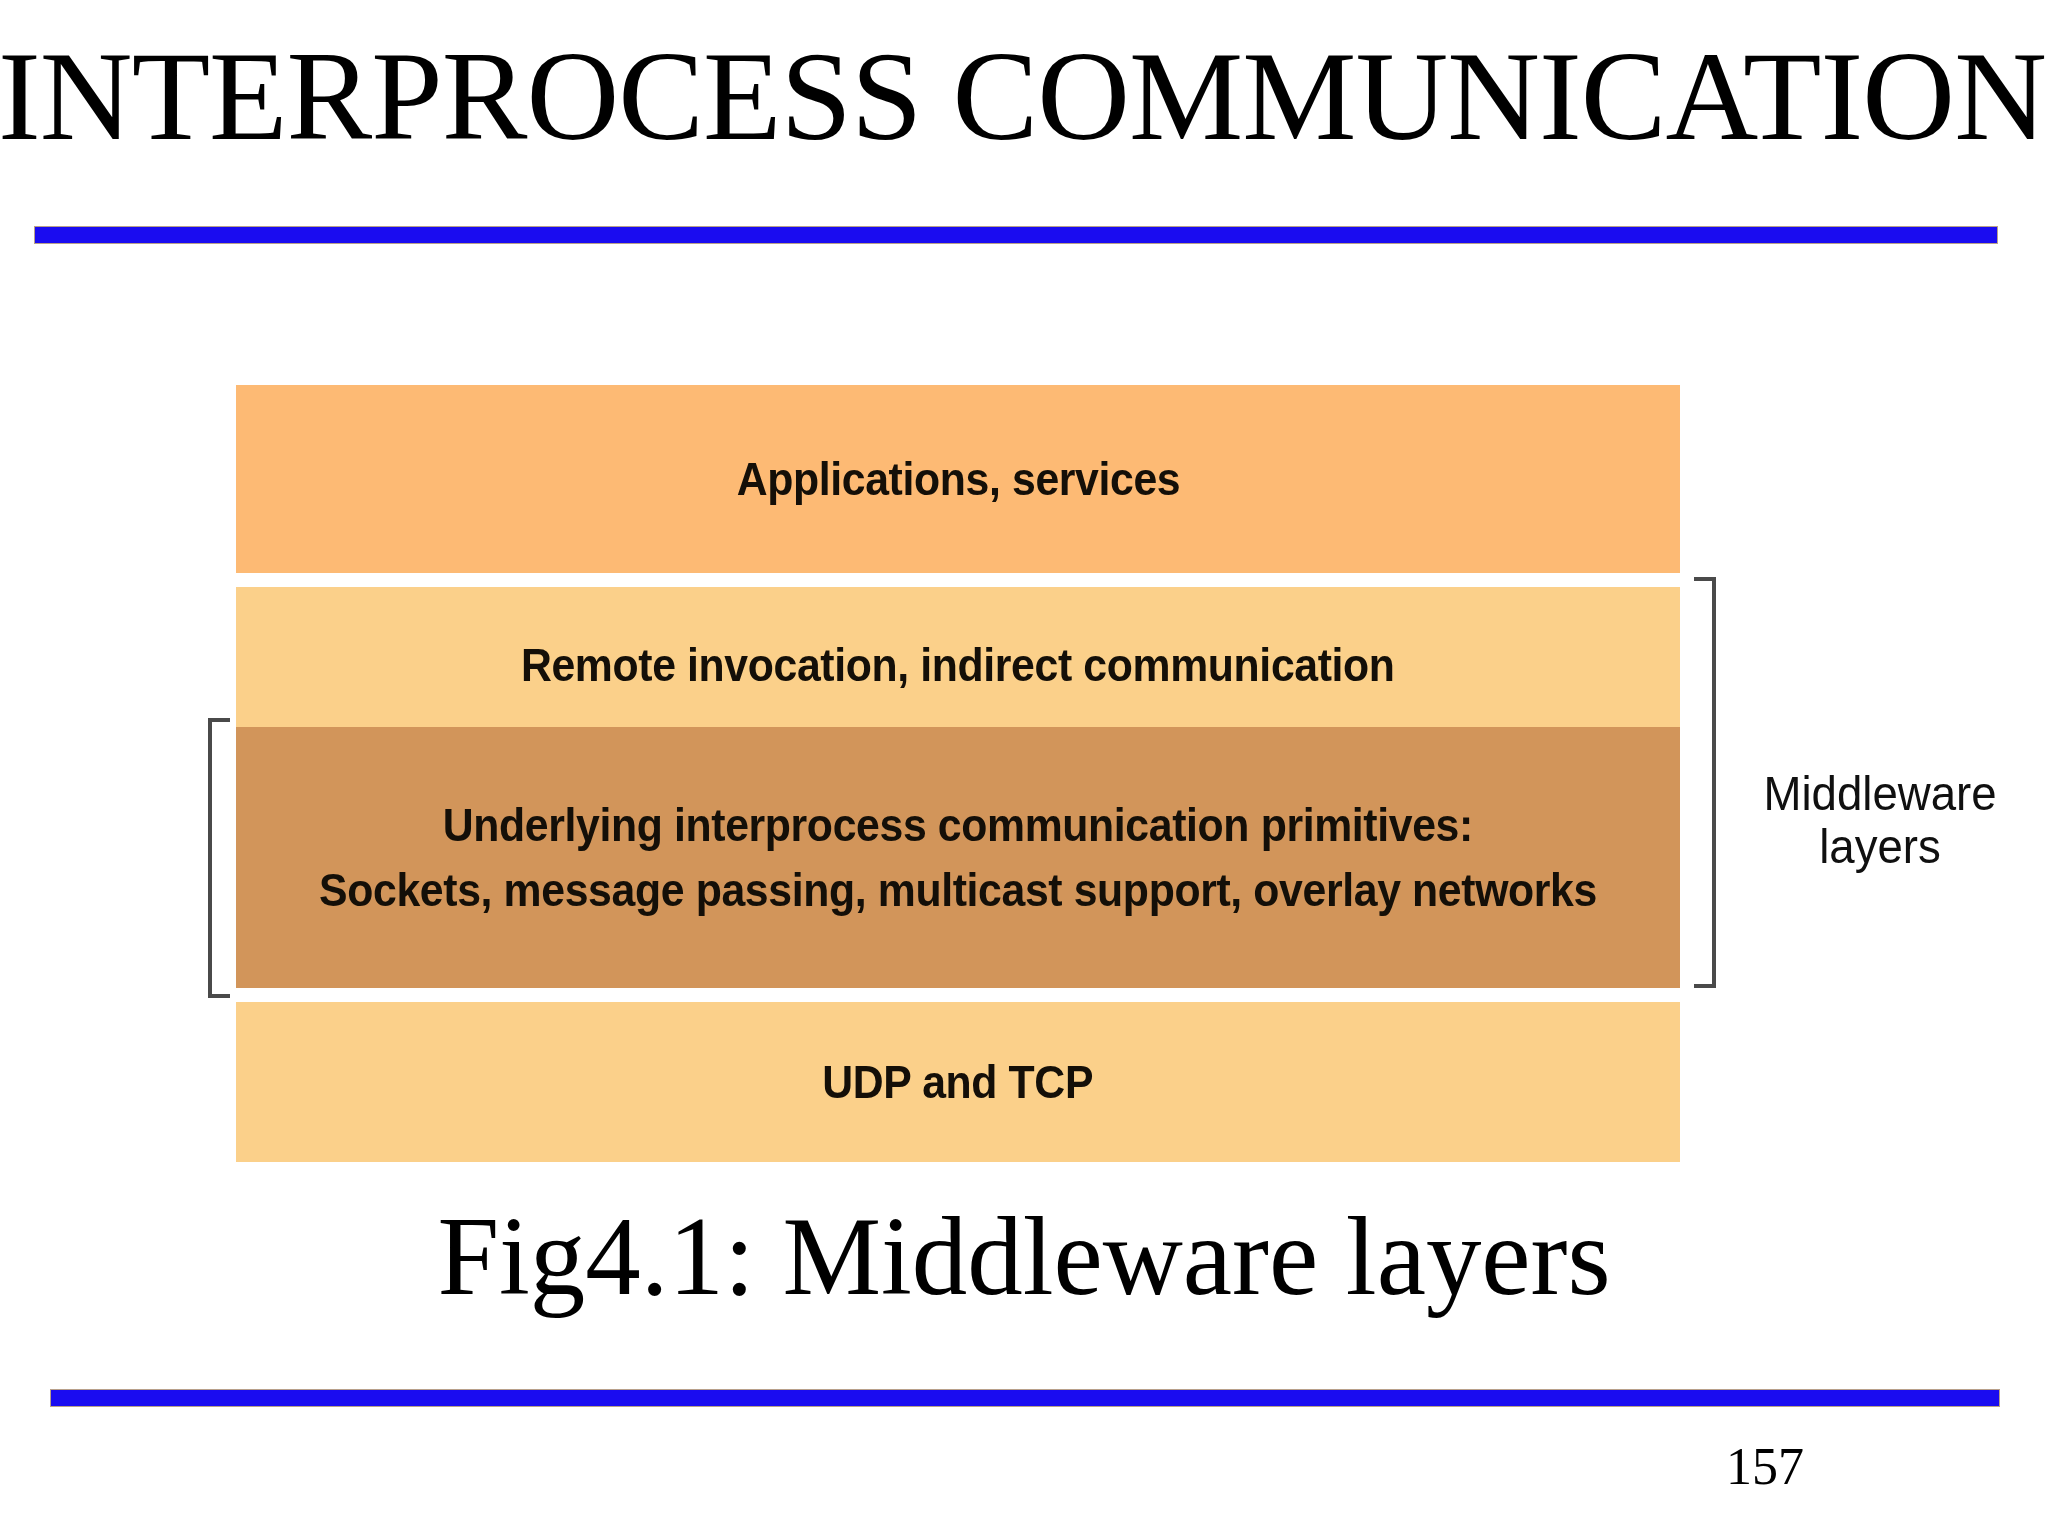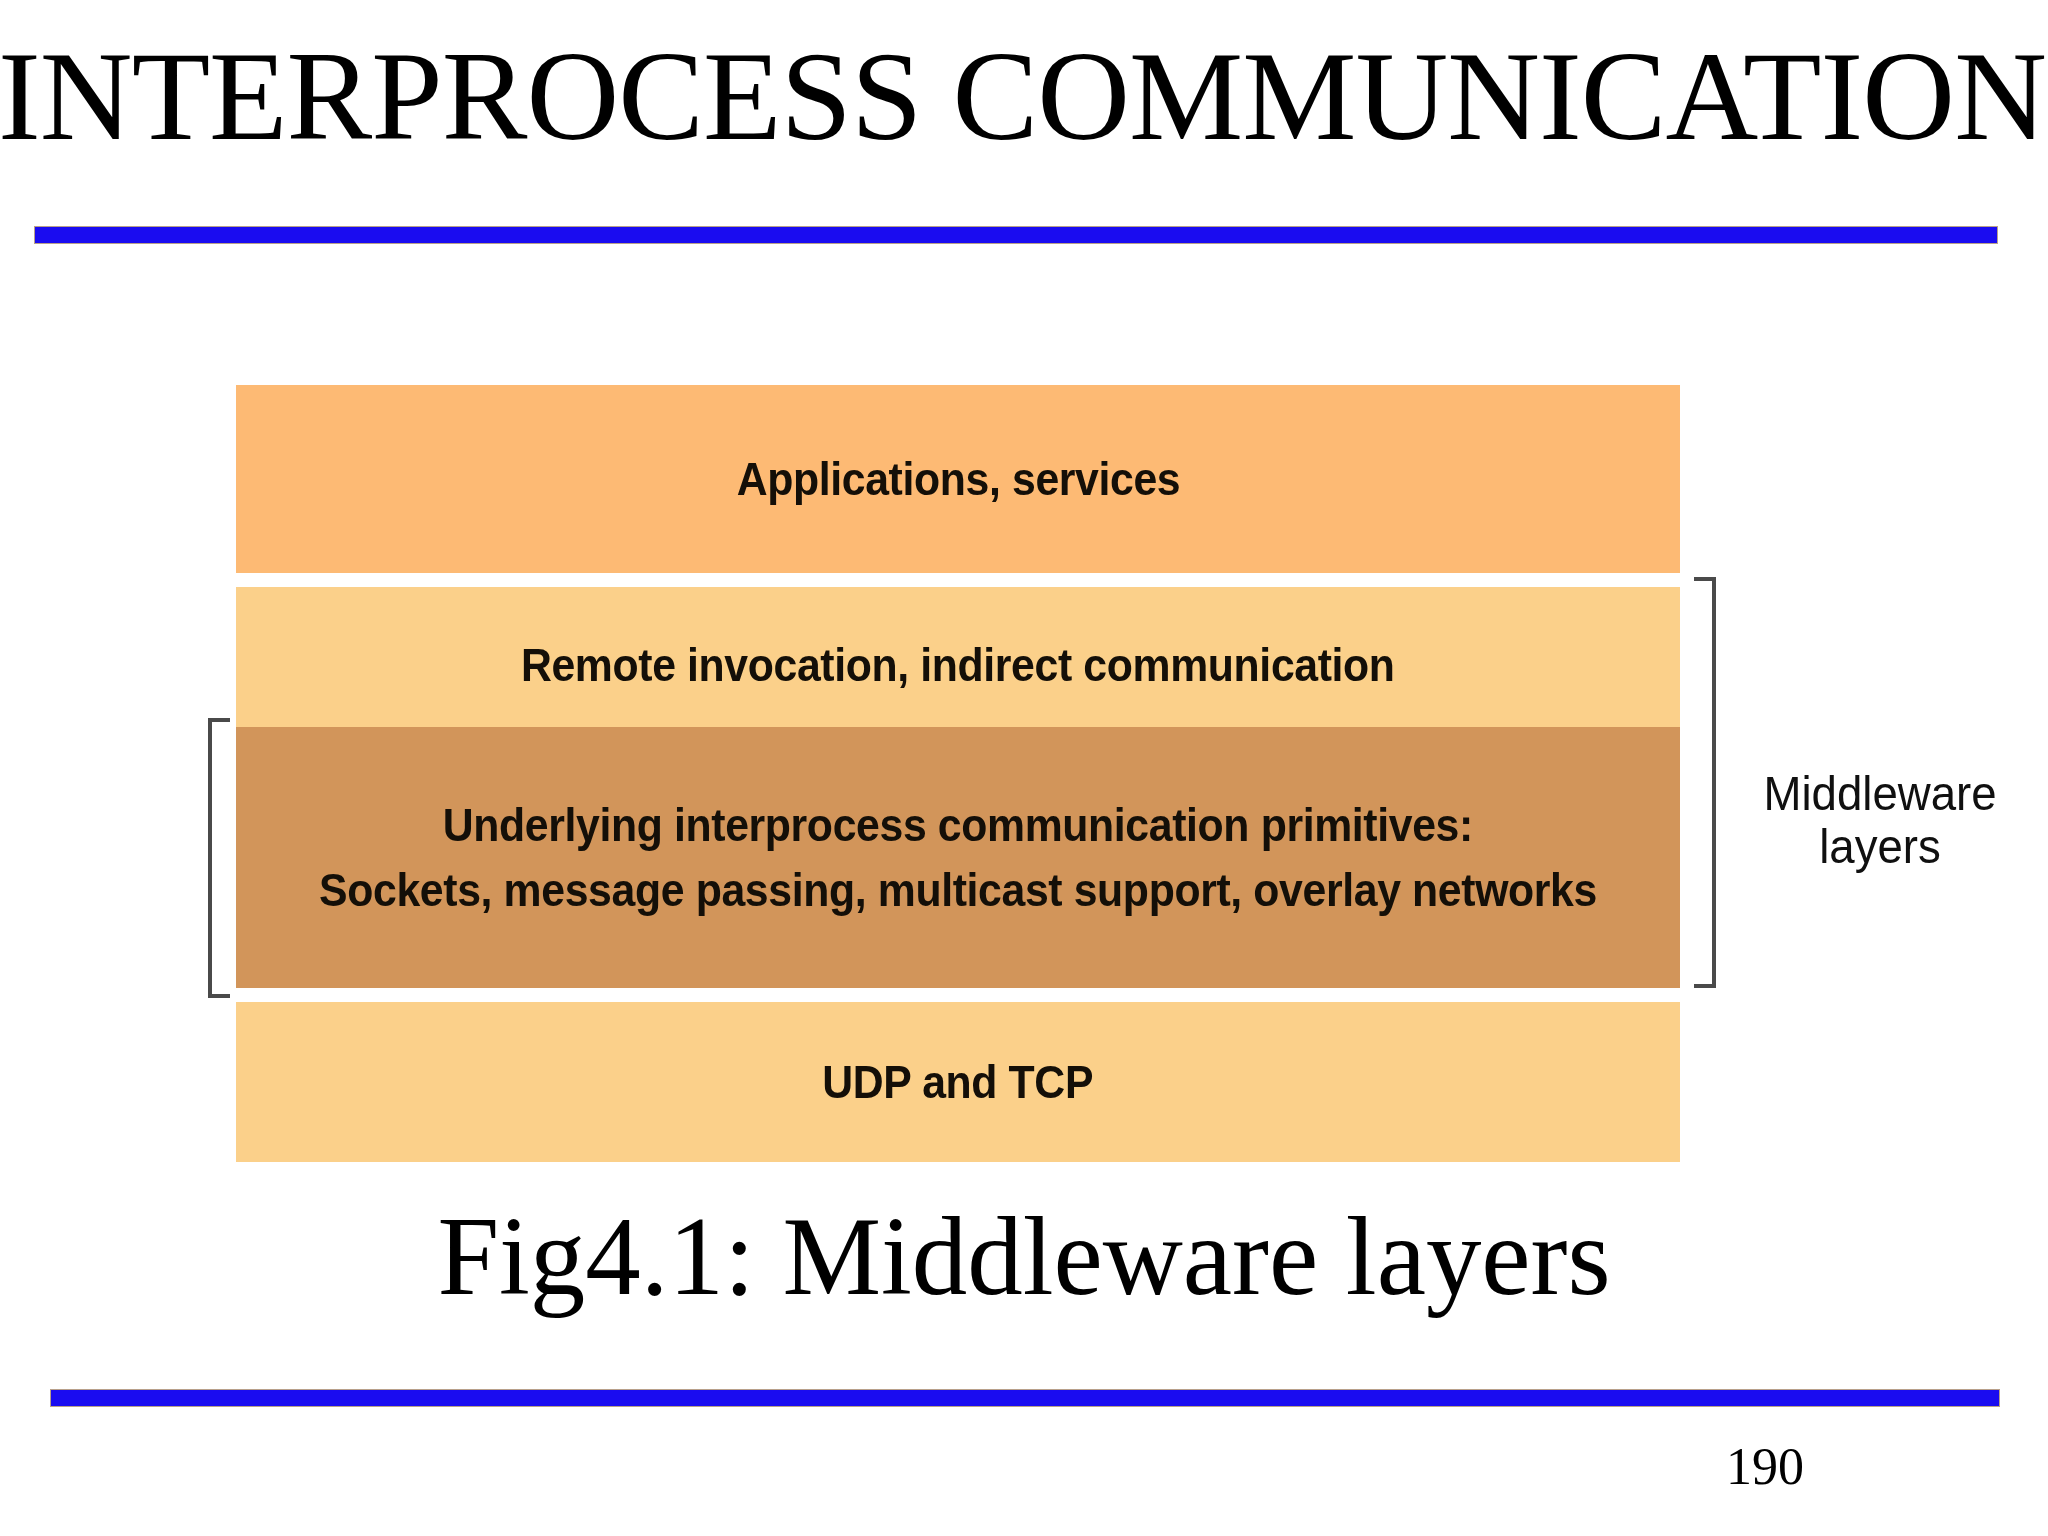--- a/index.html
+++ b/index.html
@@ -220,15 +220,15 @@
       <span class="line">Middleware</span>
       <span class="line">layers</span>
     </div>
 
   </div>
 
   <div id="caption">Fig4.1: Middleware layers</div>
 
   <div id="rule-bottom" class="rule"></div>
 
-  <div id="page-number">190</div>
+  <div id="page-number">157</div>
 
 </div>
 
 </body></html>

